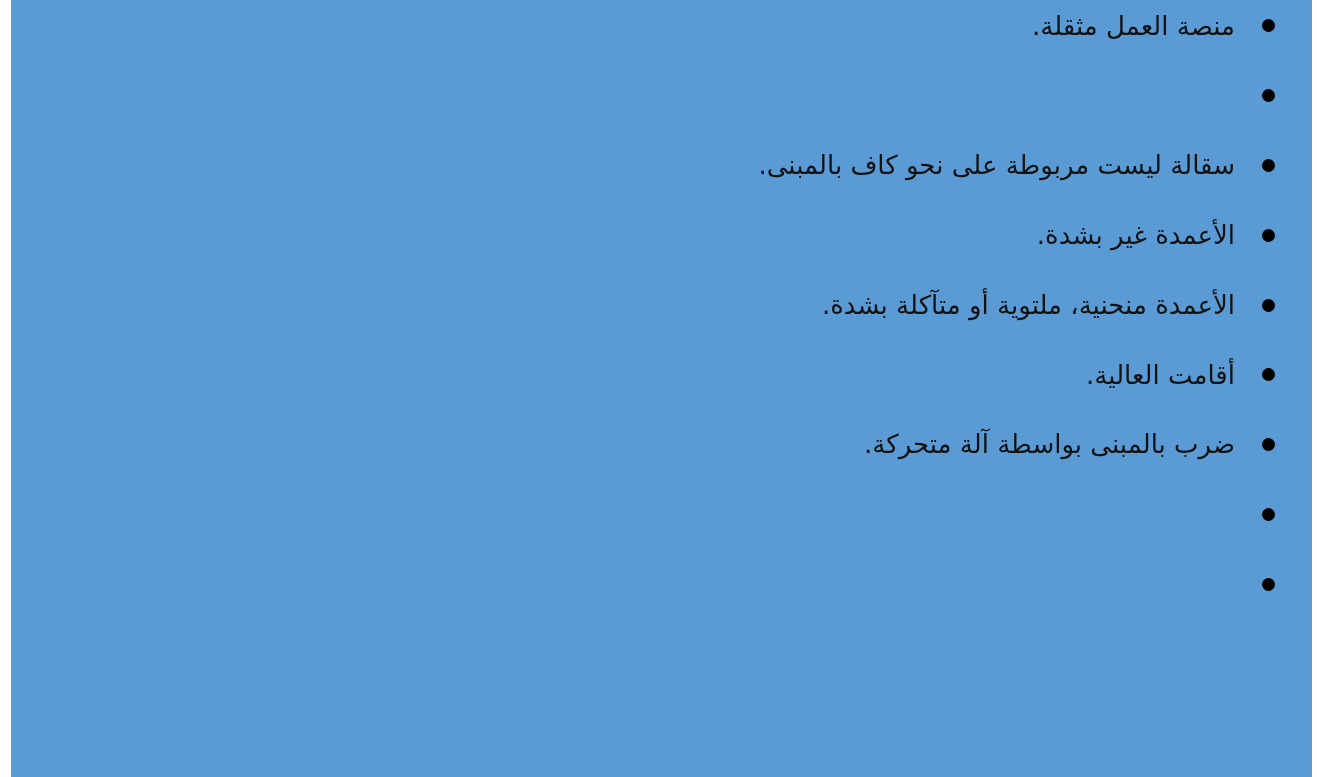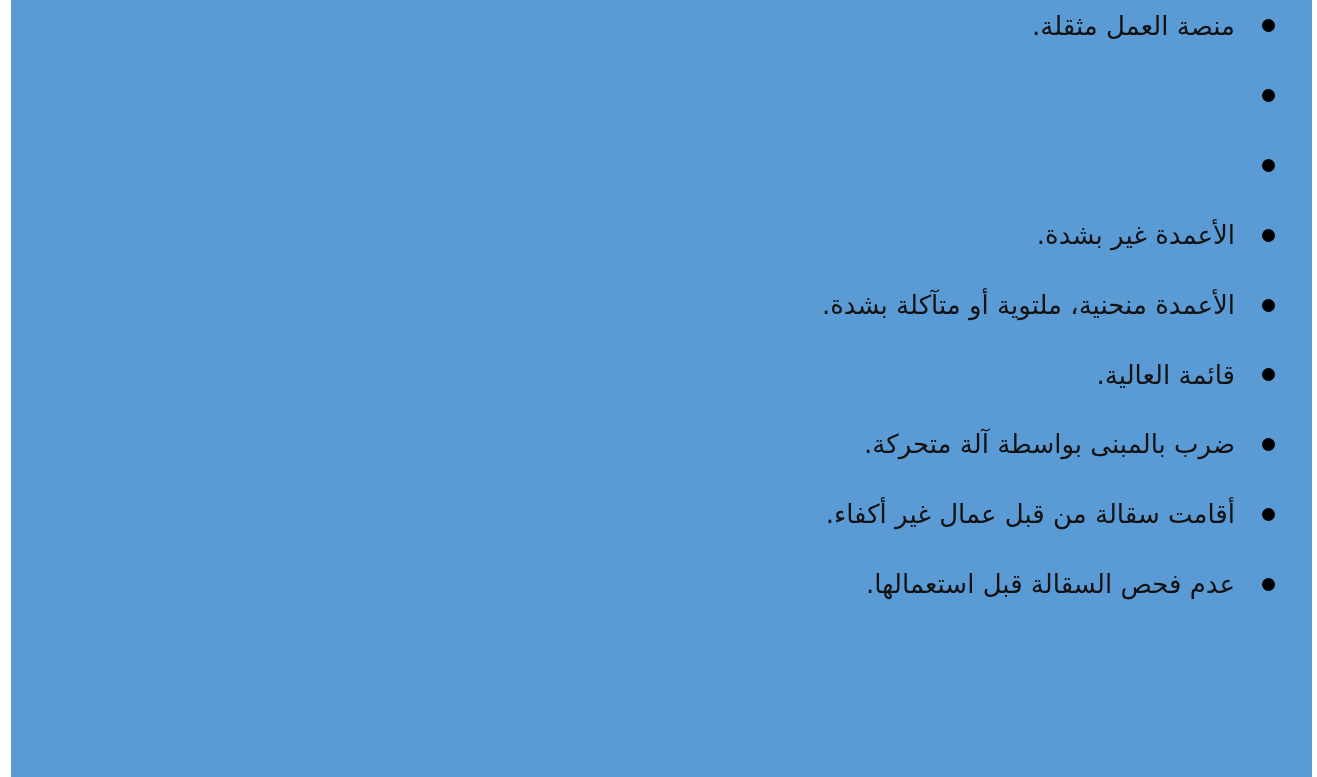--- a/index.html
+++ b/index.html
@@ -65,40 +65,39 @@
     <ul class="bullet-list">
       <li class="bullet-row">
         <span class="dot"></span>
         <span class="bullet-text">منصة العمل مثقلة.</span>
       </li>
       <li class="bullet-row">
         <span class="dot"></span>
       </li>
       <li class="bullet-row">
         <span class="dot"></span>
+        <span class="bullet-text">سقالة ليست مربوطة على نحو كاف بالمبنى.</span>
       </li>
       <li class="bullet-row">
         <span class="dot"></span>
         <span class="bullet-text">الأعمدة غير بشدة.</span>
       </li>
       <li class="bullet-row">
         <span class="dot"></span>
         <span class="bullet-text">الأعمدة منحنية، ملتوية أو متآكلة بشدة.</span>
       </li>
       <li class="bullet-row">
         <span class="dot"></span>
-        <span class="bullet-text">قائمة العالية.</span>
+        <span class="bullet-text">أقامت العالية.</span>
       </li>
       <li class="bullet-row">
         <span class="dot"></span>
         <span class="bullet-text">ضرب بالمبنى بواسطة آلة متحركة.</span>
       </li>
       <li class="bullet-row">
         <span class="dot"></span>
-        <span class="bullet-text">أقامت سقالة من قبل عمال غير أكفاء.</span>
       </li>
       <li class="bullet-row">
         <span class="dot"></span>
-        <span class="bullet-text">عدم فحص السقالة قبل استعمالها.</span>
       </li>
     </ul>
   </div>
 </div>
 
 </body></html>

